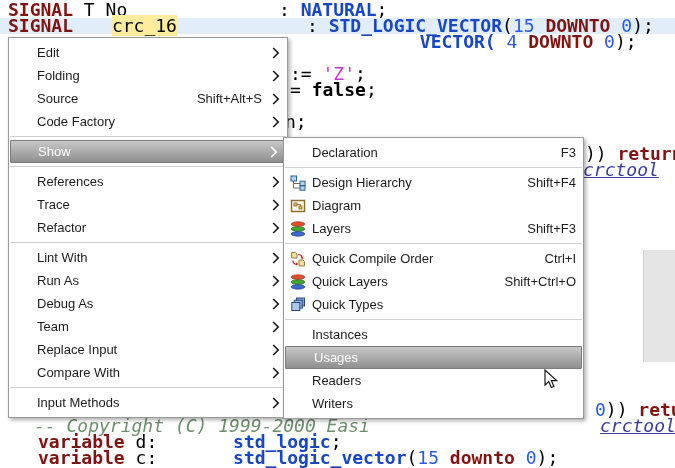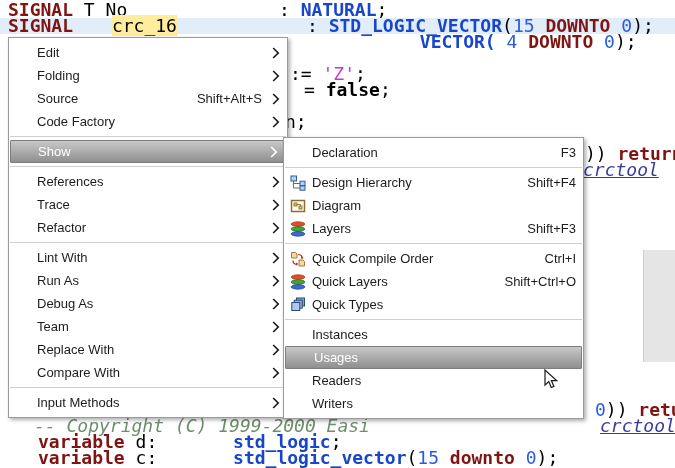--- a/index.html
+++ b/index.html
@@ -45,21 +45,21 @@
 </head>
 <body>
 
 <div class="screen">
   <div class="code-layer" id="code-layer">
       <pre class="code-frag" style="left: 8px; top: 2px;"><span class="seg-keyword">SIGNAL</span><span class="seg-plain"> T_No              </span><span class="seg-plain">: </span><span class="seg-type">NATURAL</span><span class="seg-plain">;</span></pre>
       <div class="line-bg" style="top: 18px;"></div>
       <pre class="code-frag" style="left: 8px; top: 18px;"><span class="seg-keyword">SIGNAL</span><span class="seg-plain"> </span><span class="seg-plain mark">crc_16</span><span class="seg-plain">            </span><span class="seg-plain">: </span><span class="seg-type">STD_LOGIC_VECTOR</span><span class="seg-plain">(</span><span class="seg-number">15</span><span class="seg-plain"> </span><span class="seg-keyword">DOWNTO</span><span class="seg-plain"> </span><span class="seg-number">0</span><span class="seg-plain">);</span></pre>
       <pre class="code-frag" style="left: 8px; top: 34px;"><span class="seg-plain">                                      </span><span class="seg-type">VECTOR(</span><span class="seg-plain"> </span><span class="seg-number">4</span><span class="seg-plain"> </span><span class="seg-keyword">DOWNTO</span><span class="seg-plain"> </span><span class="seg-number">0</span><span class="seg-plain">);</span></pre>
       <pre class="code-frag" style="left: 290px; top: 66px;"><span class="seg-plain">:= </span><span class="seg-char">'Z'</span><span class="seg-plain">;</span></pre>
-      <pre class="code-frag" style="left: 290px; top: 82px; margin-left: 14px;"><span class="seg-plain">= </span><span class="seg-bool">false</span><span class="seg-plain">;</span></pre>
+      <pre class="code-frag" style="left: 290px; top: 82px;"><span class="seg-plain">= </span><span class="seg-bool">false</span><span class="seg-plain">;</span></pre>
       <pre class="code-frag" style="left: 285px; top: 114px;"><span class="seg-plain">n;</span></pre>
       <pre class="code-frag" style="left: 585px; top: 146px;"><span class="seg-plain">)) </span><span class="seg-keyword">return</span><span class="seg-plain"> </span><span class="seg-type">st</span></pre>
       <pre class="code-frag" style="left: 583px; top: 162px;"><span class="seg-link">crctool</span></pre>
       <pre class="code-frag" style="left: 595px; top: 402px;"><span class="seg-number">0</span><span class="seg-plain">)) </span><span class="seg-keyword">return</span></pre>
       <pre class="code-frag" style="left: 600px; top: 418px;"><span class="seg-link">crctool</span></pre>
       <pre class="code-frag" style="left: 34px; top: 418px;"><span class="seg-comment">-- Copyright (C) 1999-2000 Easi</span></pre>
       <pre class="code-frag" style="left: 38px; top: 434px;"><span class="seg-keyword">variable</span><span class="seg-plain"> d:</span><span class="seg-plain">       </span><span class="seg-type">std_logic</span><span class="seg-plain">;</span></pre>
       <pre class="code-frag" style="left: 38px; top: 450px;"><span class="seg-keyword">variable</span><span class="seg-plain"> c:</span><span class="seg-plain">       </span><span class="seg-type">std_logic_vector</span><span class="seg-plain">(</span><span class="seg-number">15</span><span class="seg-plain"> </span><span class="seg-keyword">downto</span><span class="seg-plain"> </span><span class="seg-number">0</span><span class="seg-plain">);</span></pre>
     </div>
   <div class="gray-region" id="gray-region" style="left: 643px; top: 250px; width: 32px; height: 112px;"></div>
@@ -169,21 +169,21 @@
       <div class="menu-item">
         <span class="mi-label">Team</span>
         <span class="mi-shortcut"></span>
         <span class="mi-arrow">
           <svg viewBox="0 0 8 12" width="8" height="12">
             <path d="M1.2 1l5 5-5 5" fill="none" stroke="currentColor" stroke-width="1.7"></path>
           </svg>
         </span>
       </div>
       <div class="menu-item">
-        <span class="mi-label">Replace With</span>
+        <span class="mi-label">Replace Input</span>
         <span class="mi-shortcut"></span>
         <span class="mi-arrow">
           <svg viewBox="0 0 8 12" width="8" height="12">
             <path d="M1.2 1l5 5-5 5" fill="none" stroke="currentColor" stroke-width="1.7"></path>
           </svg>
         </span>
       </div>
       <div class="menu-item">
         <span class="mi-label">Compare With</span>
         <span class="mi-shortcut"></span>

